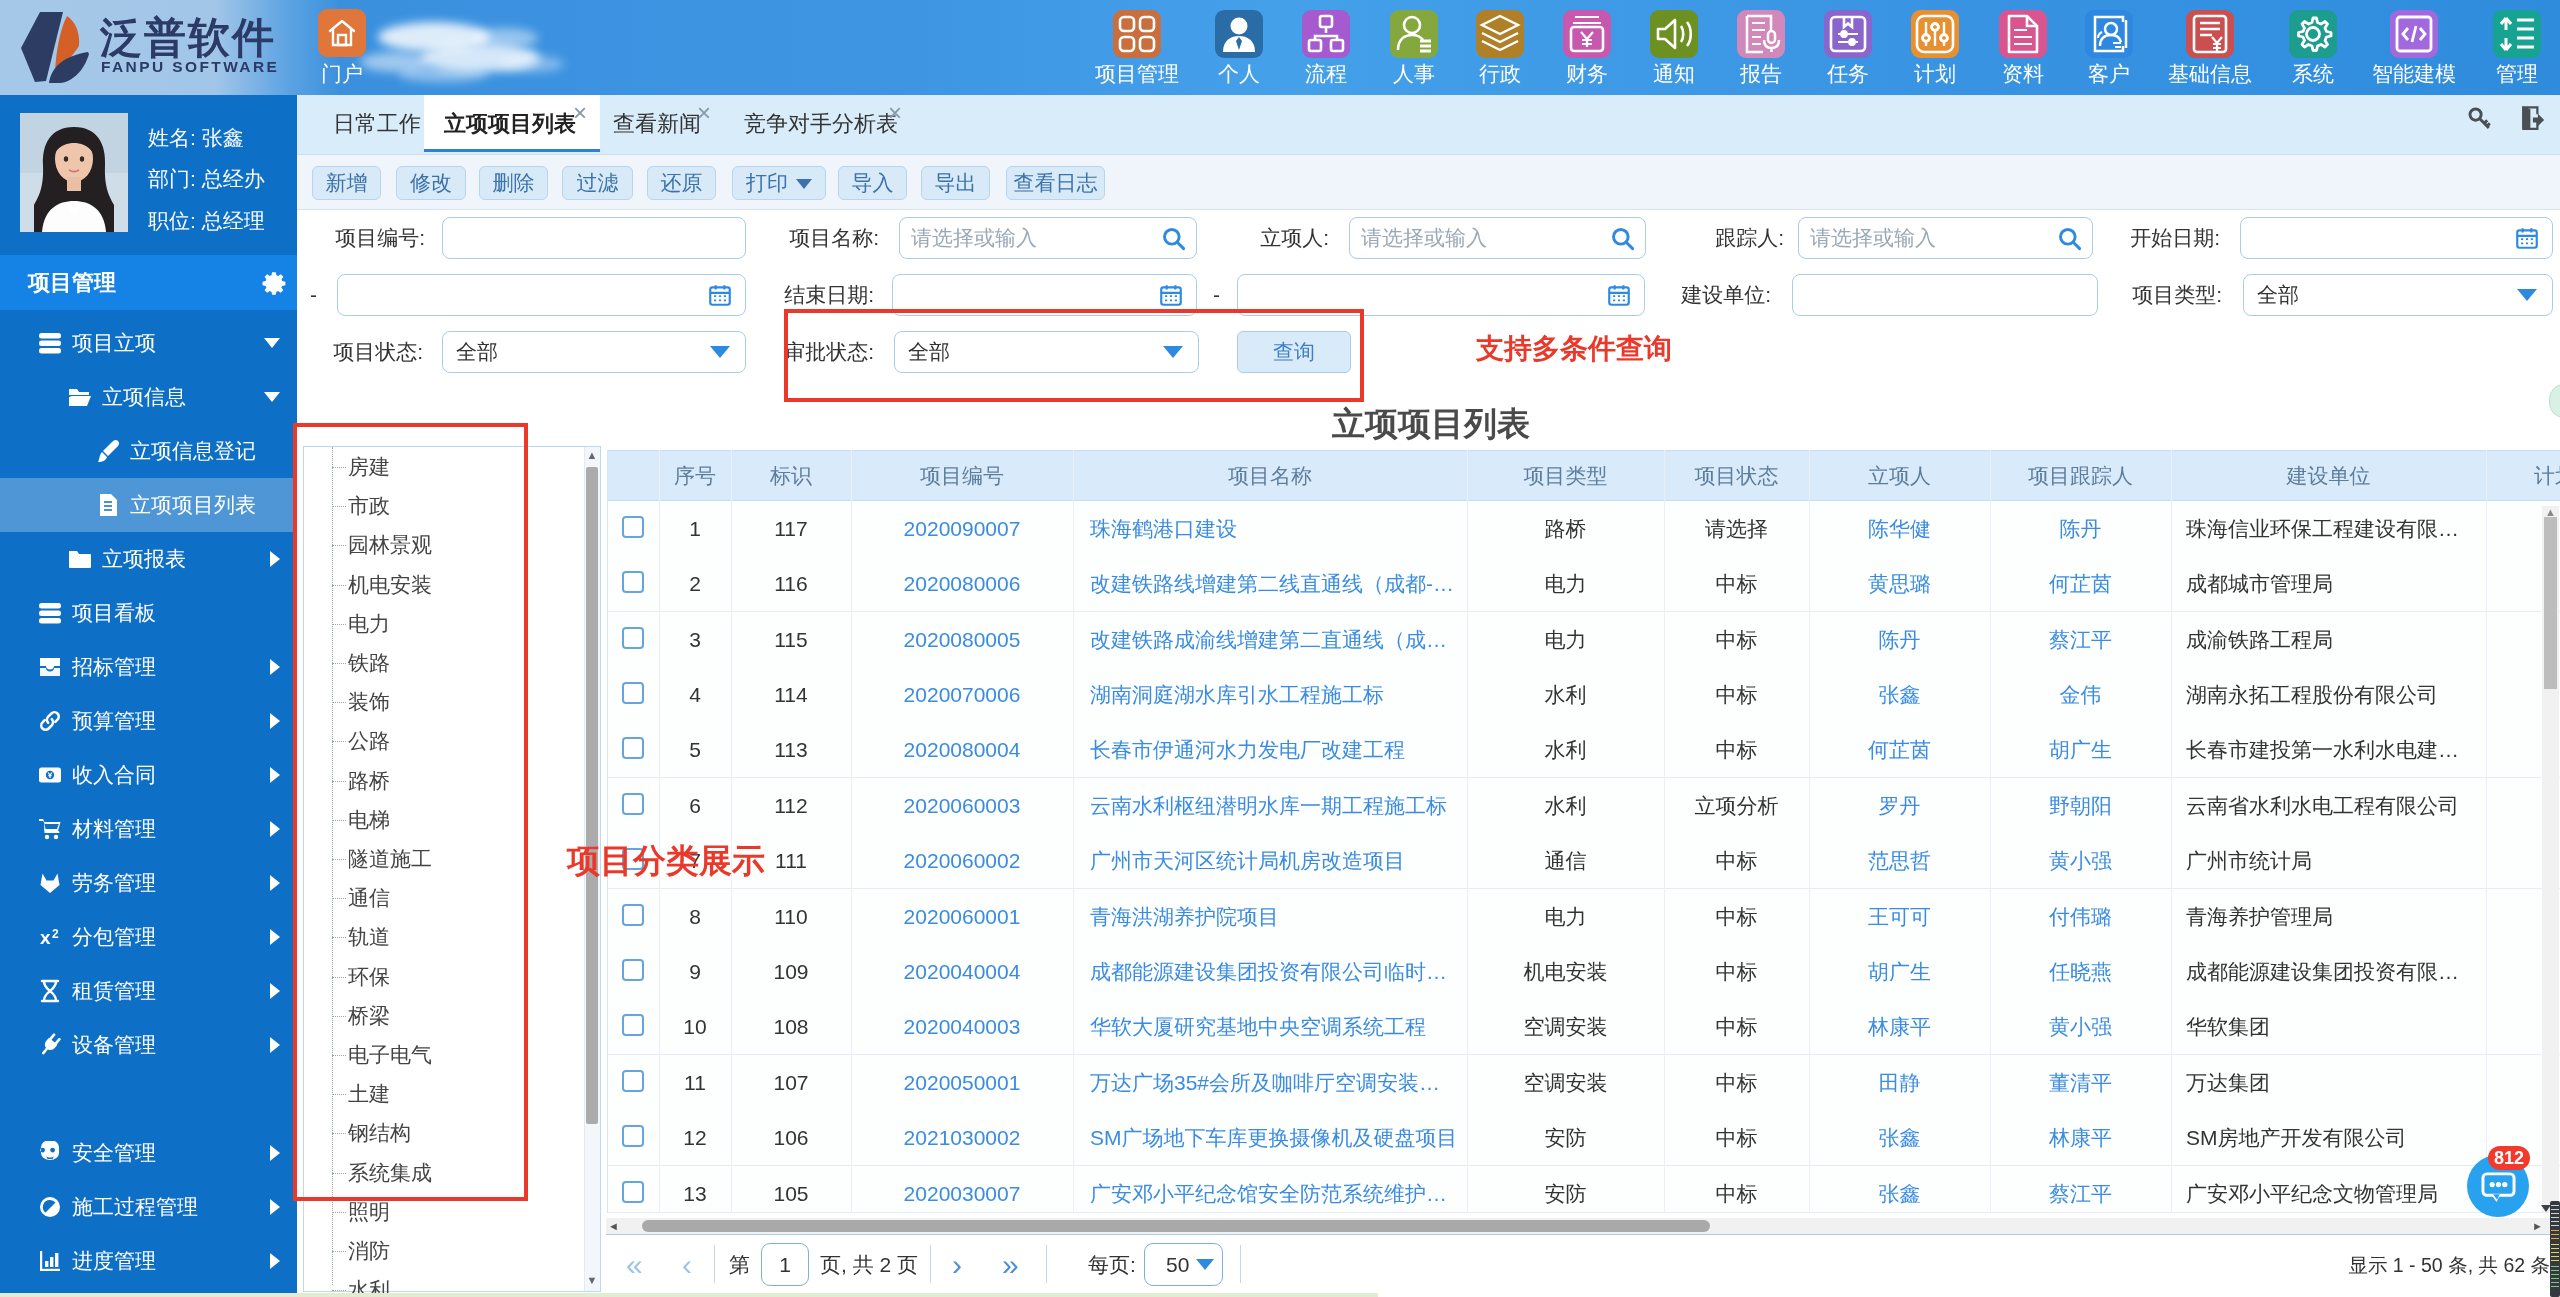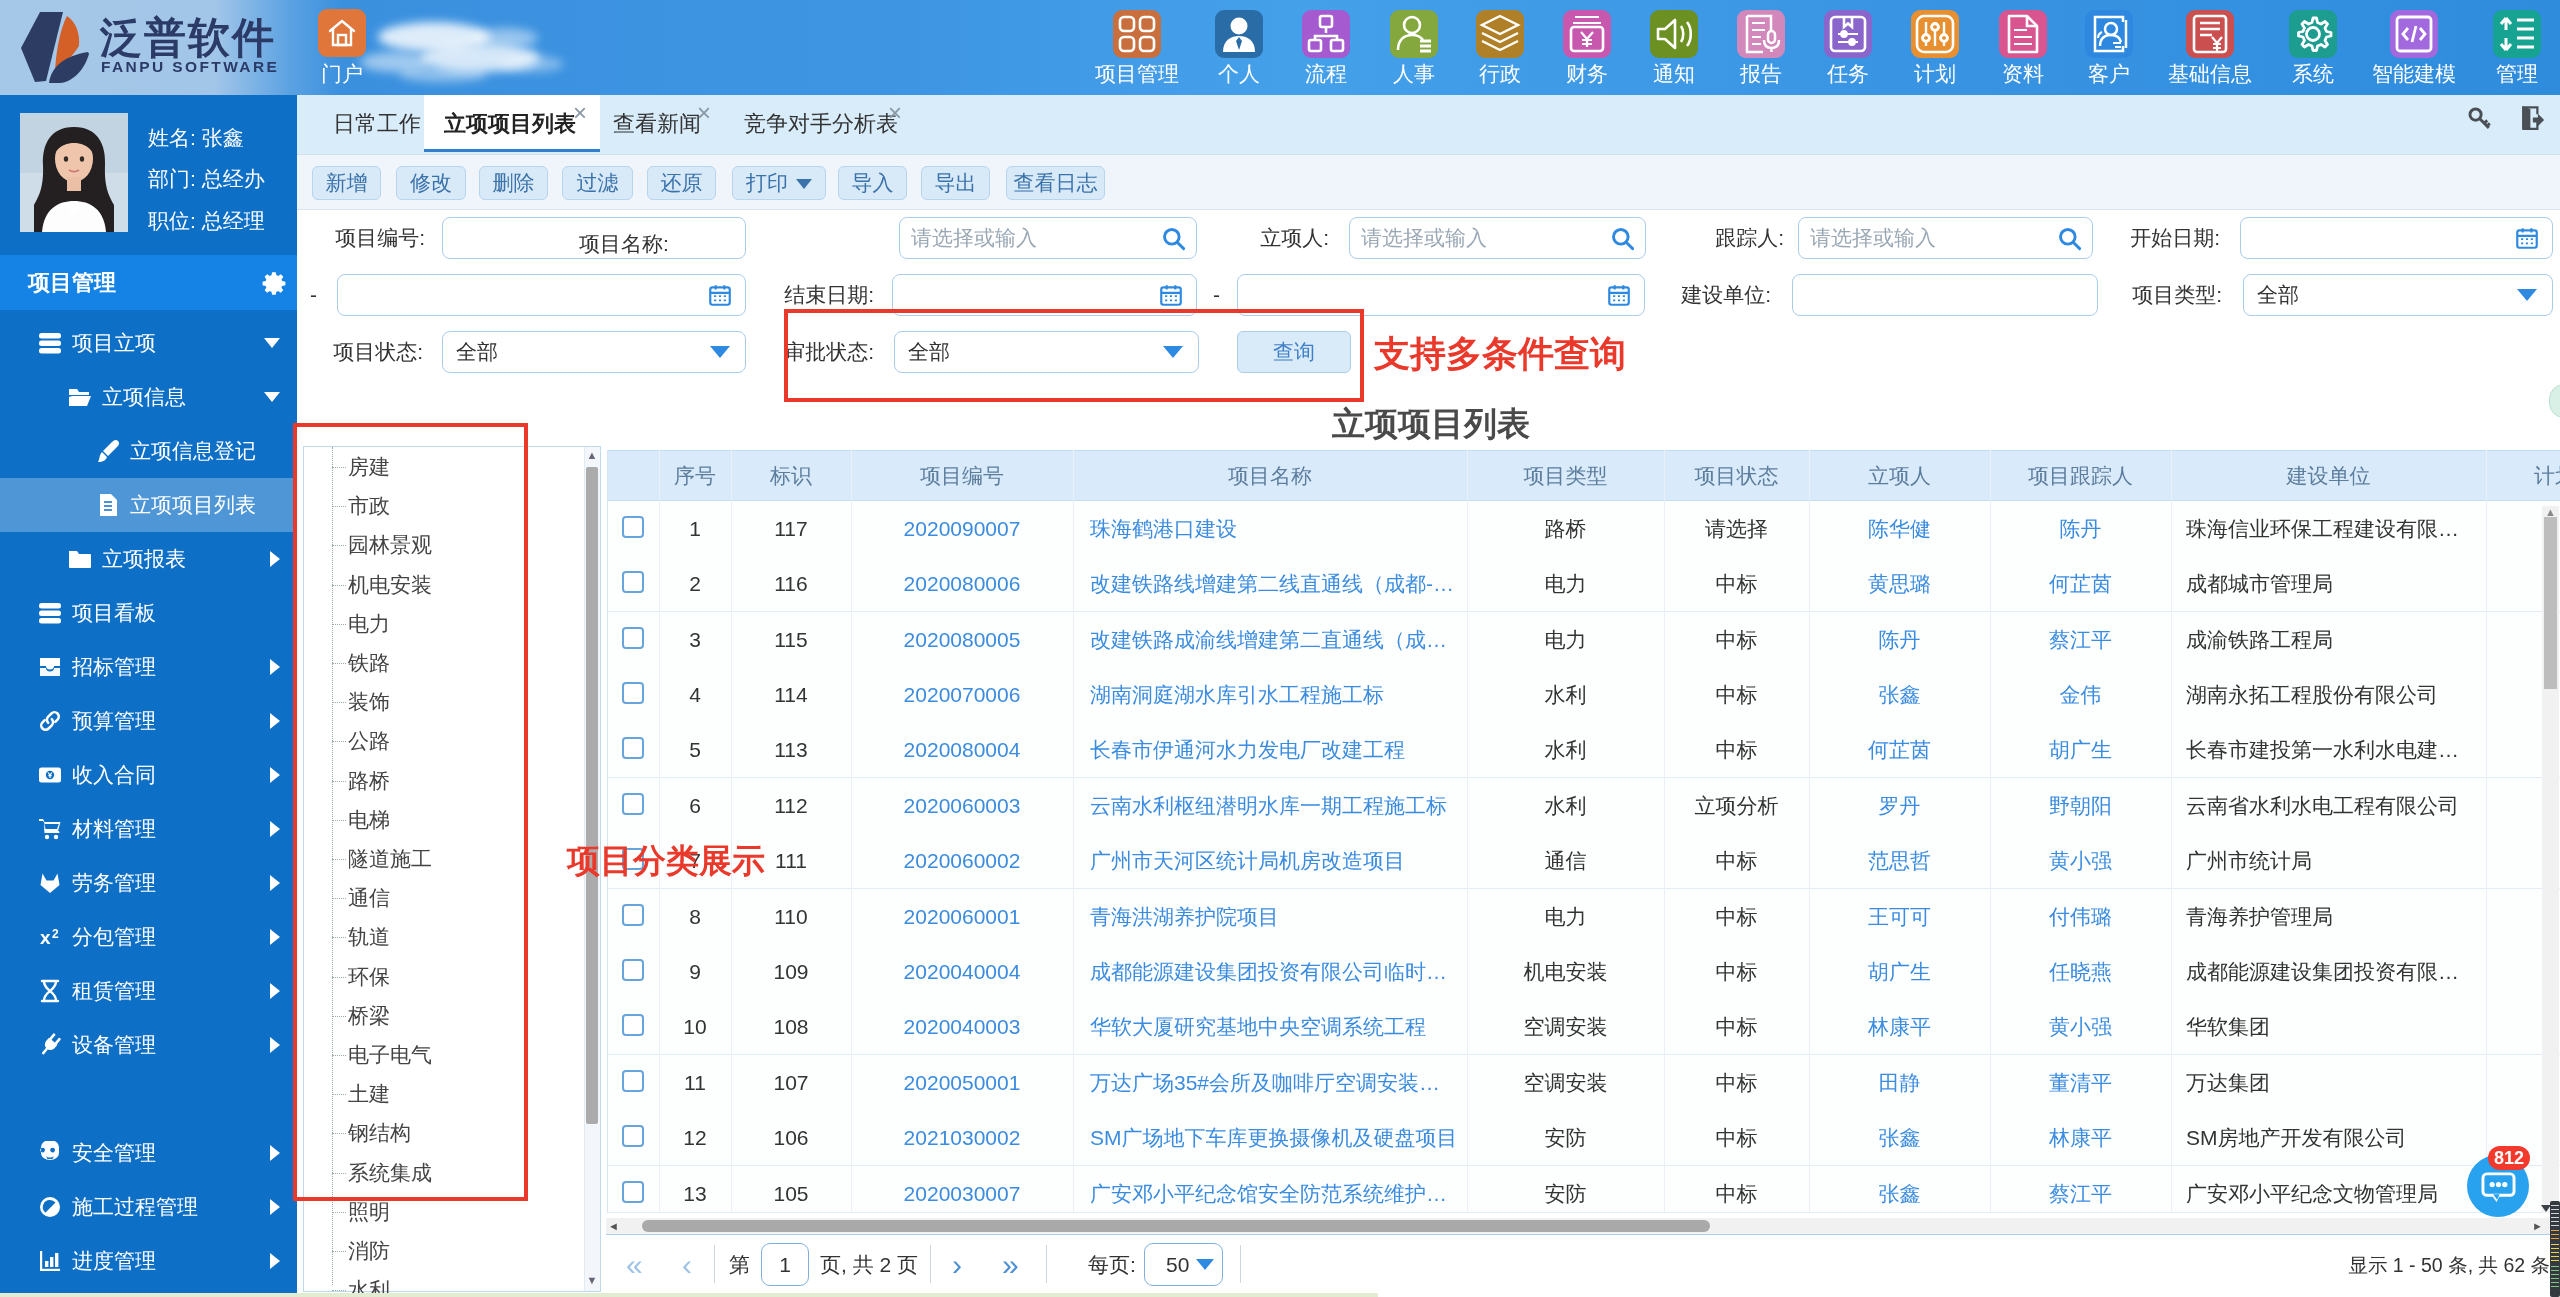--- a/index.html
+++ b/index.html
@@ -457,21 +457,21 @@
 <div class="tbtn" style="left:479px;width:69px;">删除</div>
 <div class="tbtn" style="left:562px;width:71px;">过滤</div>
 <div class="tbtn" style="left:647px;width:69px;">还原</div>
 <div class="tbtn" style="left:732px;width:94px;">打印 <span style="display:inline-block;width:0;height:0;border-left:8px solid transparent;border-right:8px solid transparent;border-top:10px solid #3a72aa;vertical-align:middle;margin-left:2px;"></span></div>
 <div class="tbtn" style="left:838px;width:69px;">导入</div>
 <div class="tbtn" style="left:921px;width:69px;">导出</div>
 <div class="tbtn" style="left:1006px;width:99px;">查看日志</div>
 
 <div class="flab" style="left:125px;top:238px;width:300px;text-align:right;">项目编号:</div>
 <div class="finp" style="left:442px;top:217px;width:304px;"></div>
-<div class="flab" style="left:579px;top:244px;width:300px;text-align:left;">项目名称:</div>
+<div class="flab" style="left:579px;top:238px;width:300px;text-align:right;">项目名称:</div>
 <div class="finp" style="left:899px;top:217px;width:298px;"></div>
 <div class="a ph" style="left:911px;top:218px;">请选择或输入</div>
 <svg class="a" style="left:1160px;top:225px;" width="27" height="27" viewBox="0 0 24 24" fill="none" stroke="#2e8ae0" stroke-width="2.6">
       <circle cx="10.5" cy="10.5" r="6.5"></circle>
       <path d="M15.5 15.5 L21 21" stroke-linecap="round"></path>
     </svg>
 <div class="flab" style="left:1029px;top:238px;width:300px;text-align:right;">立项人:</div>
 <div class="finp" style="left:1349px;top:217px;width:297px;"></div>
 <div class="a ph" style="left:1361px;top:218px;">请选择或输入</div>
 <svg class="a" style="left:1609px;top:225px;" width="27" height="27" viewBox="0 0 24 24" fill="none" stroke="#2e8ae0" stroke-width="2.6">
@@ -783,21 +783,21 @@
 <div class="pgt" style="left:952px;font-size:30px;color:#4b90d5;">›</div>
 <div class="pgt" style="left:1002px;font-size:30px;color:#4b90d5;">»</div>
 <div class="psep" style="left:1046px;top:1245px;"></div>
 <div class="pgt" style="left:1088px;">每页:</div>
 <div class="a" style="left:1144px;top:1243px;width:79px;height:43px;border:1px solid #7fb0dd;border-radius:9px;font-size:21px;color:#333;line-height:41px;padding-left:21px;">50</div>
 <div class="dtri" style="left:1196px;top:1259px;border-top-color:#2e8ae0;border-left-width:9px;border-right-width:9px;border-top-width:11px;"></div>
 <div class="psep" style="left:1240px;top:1245px;"></div>
 <div class="pgt" style="right:10px;font-size:19.5px;">显示 1 - 50 条, 共 62 条</div>
 
 <div class="redbox" style="left:784px;top:309px;width:580px;height:93px;"></div>
-<div class="redtxt" style="left:1374px;top:330px;font-size:36px;">支持多条件查询</div>
+<div class="redtxt" style="left:1476px;top:330px;font-size:28px;">支持多条件查询</div>
 <div class="redbox" style="left:293px;top:423px;width:235px;height:778px;"></div>
 <div class="redtxt" style="left:567px;top:839px;font-size:33px;">项目分类展示</div>
 
 <div class="a" style="left:2467px;top:1155px;width:62px;height:62px;border-radius:50%;background:#28a2ee;"></div>
 <svg class="a" style="left:2480px;top:1171px;" width="37" height="33" viewBox="0 0 38 34" fill="none">
  <rect x="3" y="3" width="32" height="22" rx="4" stroke="#fff" stroke-width="3"></rect>
  <path d="M12 25 l5 7 3.5-7 z" fill="#fff"></path>
       <path d="M13.5 24 l4 5.5 2.8-5.5" fill="#28a2ee"></path>
  <circle cx="12.5" cy="14" r="2.7" fill="#fff"></circle>
       <circle cx="19" cy="14" r="2.7" fill="#fff"></circle>

